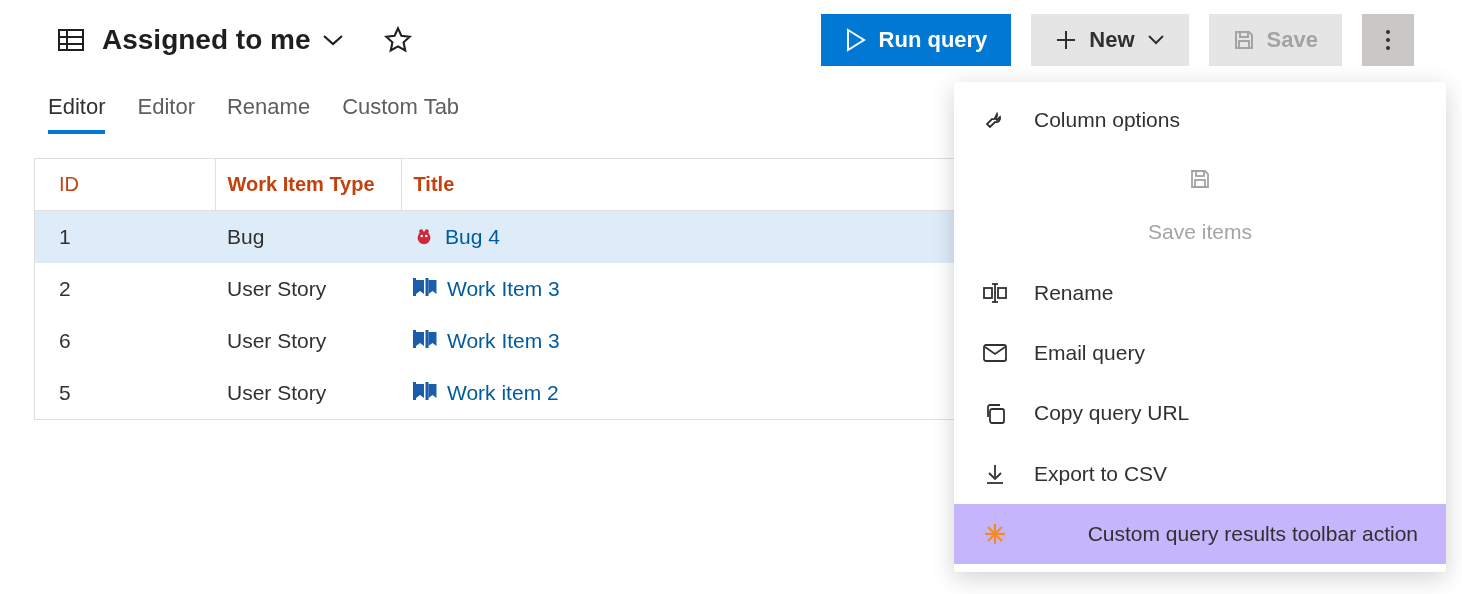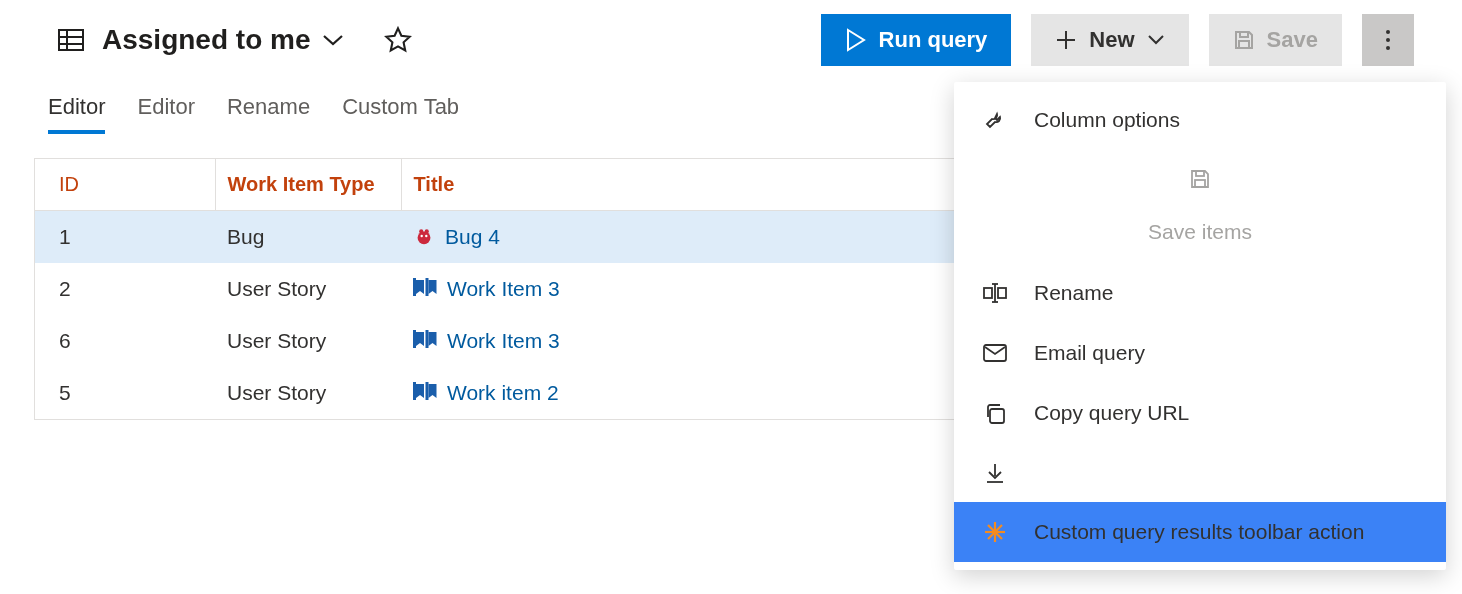--- a/index.html
+++ b/index.html
@@ -166,21 +166,22 @@
     font-size: 21px;
     color: #323130;
     cursor: pointer;
   }
   .menu-item.disabled {
     color: #a5a4a2;
     cursor: default;
     flex-direction: column;
   }
   .menu-item.highlight {
-    background: #3b82f6;
+    background: #c4b5fd;
+    text-align: right;
   }
   .menu-item .mi-icon {
     width: 26px;
     height: 26px;
     display: inline-flex;
     align-items: center;
     justify-content: center;
     flex-shrink: 0;
   }
   .menu-item .mi-label {
@@ -393,20 +394,21 @@
     <span class="mi-label">Copy query URL</span>
   </div>
   <div class="menu-item">
     <span class="mi-icon">
       <svg width="22" height="22" viewBox="0 0 22 22" fill="none" stroke="#323130" stroke-width="1.8">
         <line x1="11" y1="2" x2="11" y2="14"></line>
           <polyline points="5,10 11,16 17,10"></polyline>
           <line x1="3" y1="20" x2="19" y2="20"></line>
       </svg>
     </span>
+    <span class="mi-label">Export to CSV</span>
   </div>
   <div class="menu-item highlight">
     <span class="mi-icon">
       <svg width="24" height="24" viewBox="0 0 24 24" fill="none" stroke="#f58b1f" stroke-width="2.2">
         <line x1="12" y1="2" x2="12" y2="22"></line>
           <line x1="2" y1="12" x2="22" y2="12"></line>
         <line x1="5" y1="5" x2="19" y2="19"></line>
           <line x1="19" y1="5" x2="5" y2="19"></line>
       </svg>
     </span>

